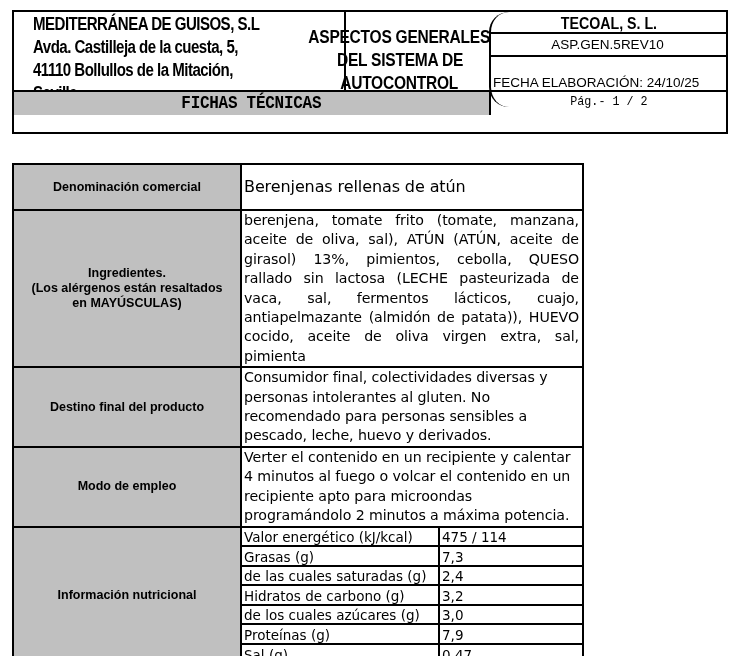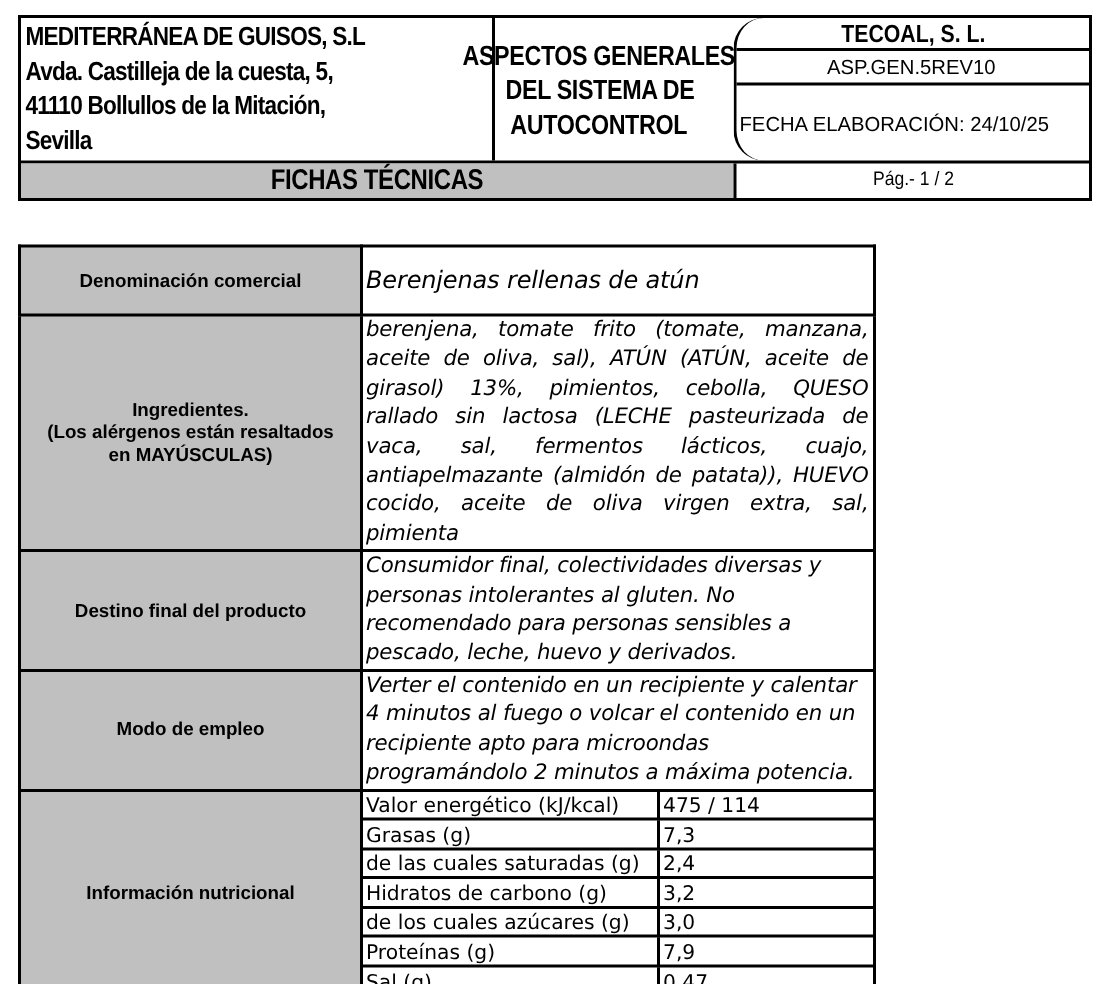--- a/index.html
+++ b/index.html
@@ -2,58 +2,58 @@
 <html><head>
 <meta charset="utf-8">
 <style>
   html, body { margin: 0; padding: 0; background: #ffffff; }
   body { width: 745px; height: 656px; position: relative; overflow: hidden;
          font-family: "Liberation Sans", sans-serif; color: #000; }
 
   
   .hdr { position: absolute; left: 12px; top: 10px; width: 716px; height: 124px;
          border: 2px solid #000; box-sizing: border-box; }
-  .hdr .c1 { position: absolute; left: 0; top: 0; width: 316px; height: 95px;
+  .hdr .c1 { position: absolute; left: 16px; top: 0; width: 316px; height: 95px;
              border-right: 2px solid #000; box-sizing: border-box; padding: 1px 2px 0 3px; }
   .hdr .c1 .ln { font-family: "Liberation Sans", sans-serif; font-weight: bold;
                  font-size: 17.5px; line-height: 23px; letter-spacing: -0.6px;
                  transform: scaleX(0.86); transform-origin: left center; white-space: nowrap; }
   .hdr .c2 { position: absolute; left: 264px; top: 0; width: 243px; height: 95px;
              display: flex; flex-direction: column; align-items: center; justify-content: center; }
   .hdr .c2 .ln { font-weight: bold; font-size: 18.5px; line-height: 23px;
                  transform: scaleX(0.84); white-space: nowrap; letter-spacing: -0.3px; }
   .hdr .c3 { position: absolute; left: 475px; top: 0; width: 237px; height: 95px;
              border-left: 2px solid #000; box-sizing: border-box; border-radius: 20px; }
   .hdr .c3 .r1 { height: 22px; border-bottom: 2px solid #000; text-align: center;
                  font-weight: bold; font-size: 16.5px; line-height: 22px; box-sizing: border-box; }
   .hdr .c3 .r1 span { display: inline-block; transform: scaleX(0.86); }
   .hdr .c3 .r2 { height: 23px; border-bottom: 2px solid #000; box-sizing: border-box;
                  display: flex; justify-content: center; align-items: center;
                  padding: 0 4px 0 2px; font-size: 13.5px; }
   .hdr .c3 .r3 { height: 50px; display: flex; align-items: center; padding-left: 2px;
                  font-size: 13.5px; }
-  .hdr .bot { position: absolute; left: 0; top: 95px; width: 712px; height: 25px;
-              border-top: 2px solid #000; box-sizing: border-box; }
+  .hdr .bot { position: absolute; left: 0; top: 78px; width: 712px; height: 25px;
+              border-top: 2px solid #000; box-sizing: border-box; font-family: Liberation Mono, monospace; }
   .hdr .bot .fichas { position: absolute; left: 0; top: 0; width: 475px; height: 23px;
                       background: #c0c0c0; text-align: center; }
   .hdr .bot .fichas span { display: inline-block; font-weight: bold; font-size: 19px;
                            line-height: 23px; transform: scaleX(0.84); letter-spacing: -0.3px; }
   .hdr .bot .pag { position: absolute; left: 475px; top: 0; width: 237px; height: 23px;
                    border-left: 2px solid #000; box-sizing: border-box; text-align: center;
                    font-size: 13px; line-height: 20px; }
   .hdr .bot .pag span { display: inline-block; transform: scaleX(0.9); }
 
   
   table.main { position: absolute; left: 12px; top: 163px; width: 572px;
                border-collapse: collapse; table-layout: fixed; }
   table.main td { border: 2px solid #000; padding: 0; vertical-align: middle; }
   td.lbl { width: 226px; background: #c0c0c0; text-align: center; font-weight: bold;
            font-size: 12.5px; line-height: 15px; }
   td.val { font-family: "DejaVu Sans", sans-serif; font-size: 14.2px; line-height: 19.4px;
-           padding: 0 3px 0 2px !important; letter-spacing: -0.1px; font-style: italic; }
+           padding: 0 3px 0 2px !important; letter-spacing: -0.1px; }
   td.val.just { text-align: justify; text-align-last: left; }
   td.val.cond { font-family: "Liberation Sans Narrow", "DejaVu Sans", sans-serif; }
   .row-denom td { height: 44px; }
   .row-denom td.val { font-size: 16px; }
   .row-ing td { height: 124px; }
   .row-cons td, .row-dur td { height: 20px; }
   .row-dest td { height: 56px; }
   .row-modo td { height: 63px; }
   td.nutri { padding: 0 !important; }
   table.nut { width: 100%; border-collapse: collapse; table-layout: fixed; }

